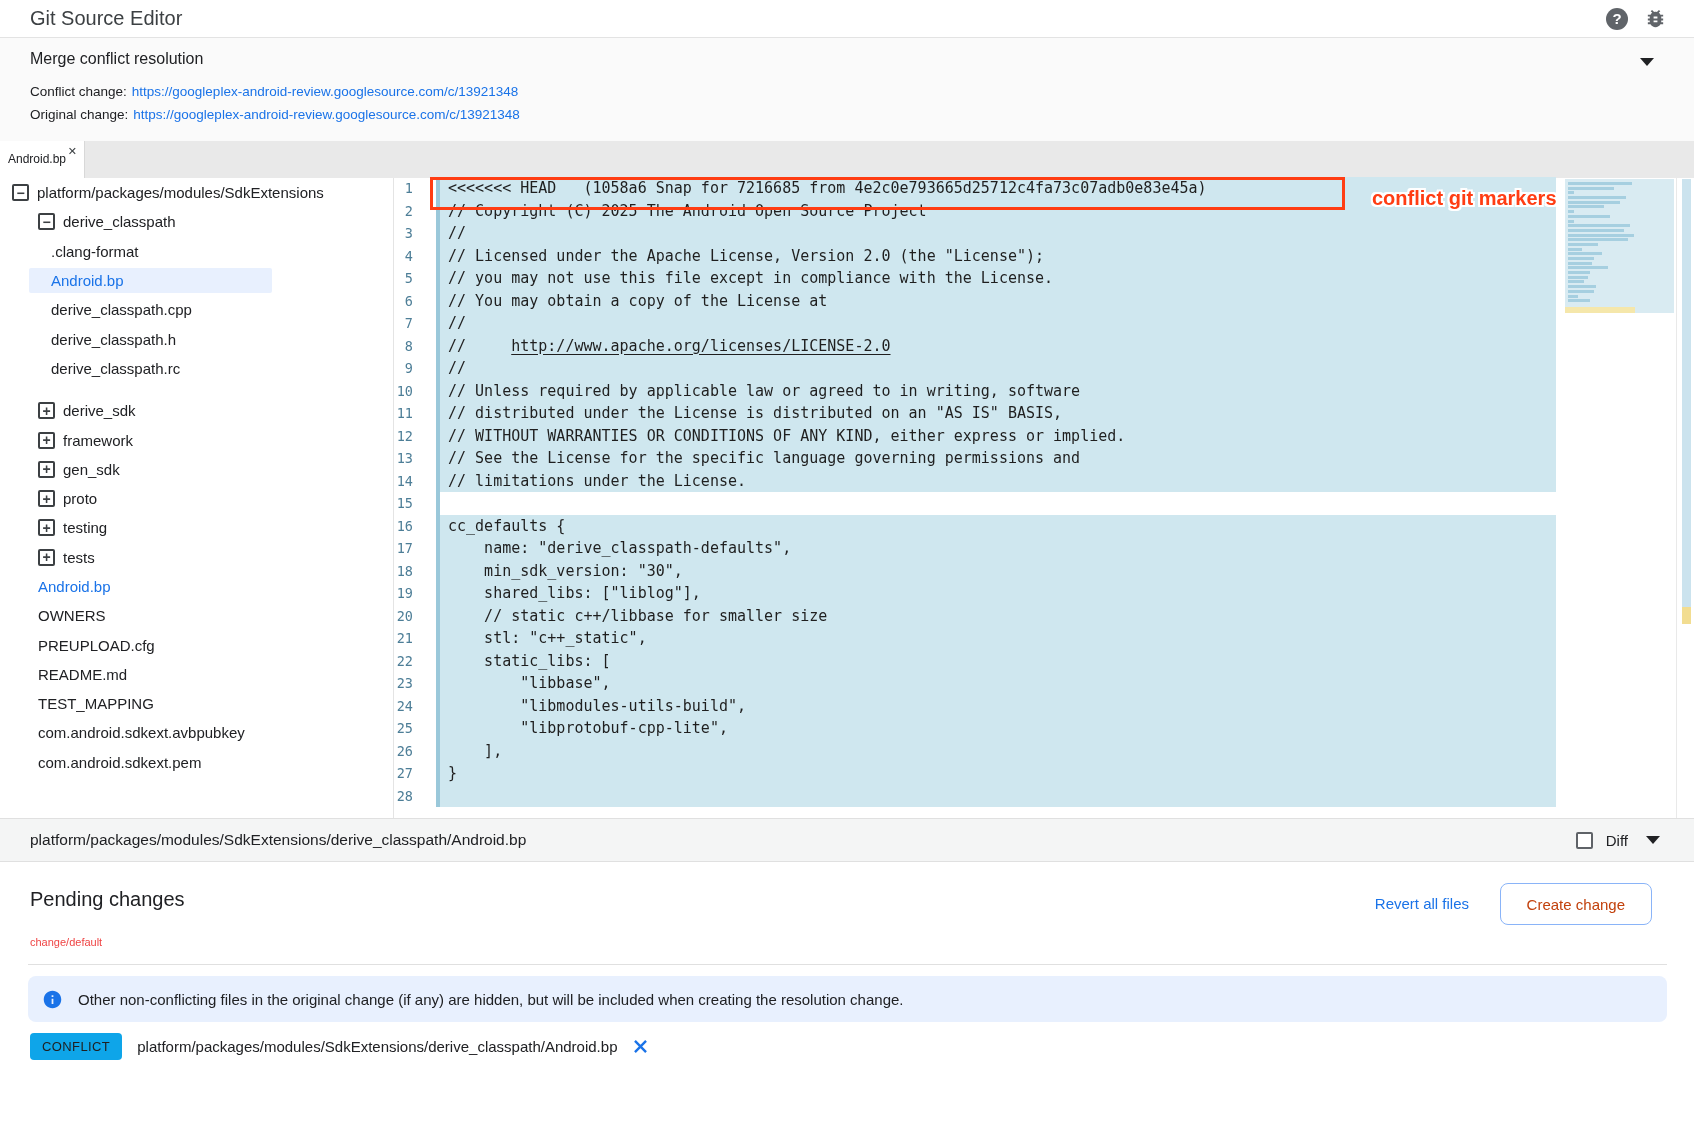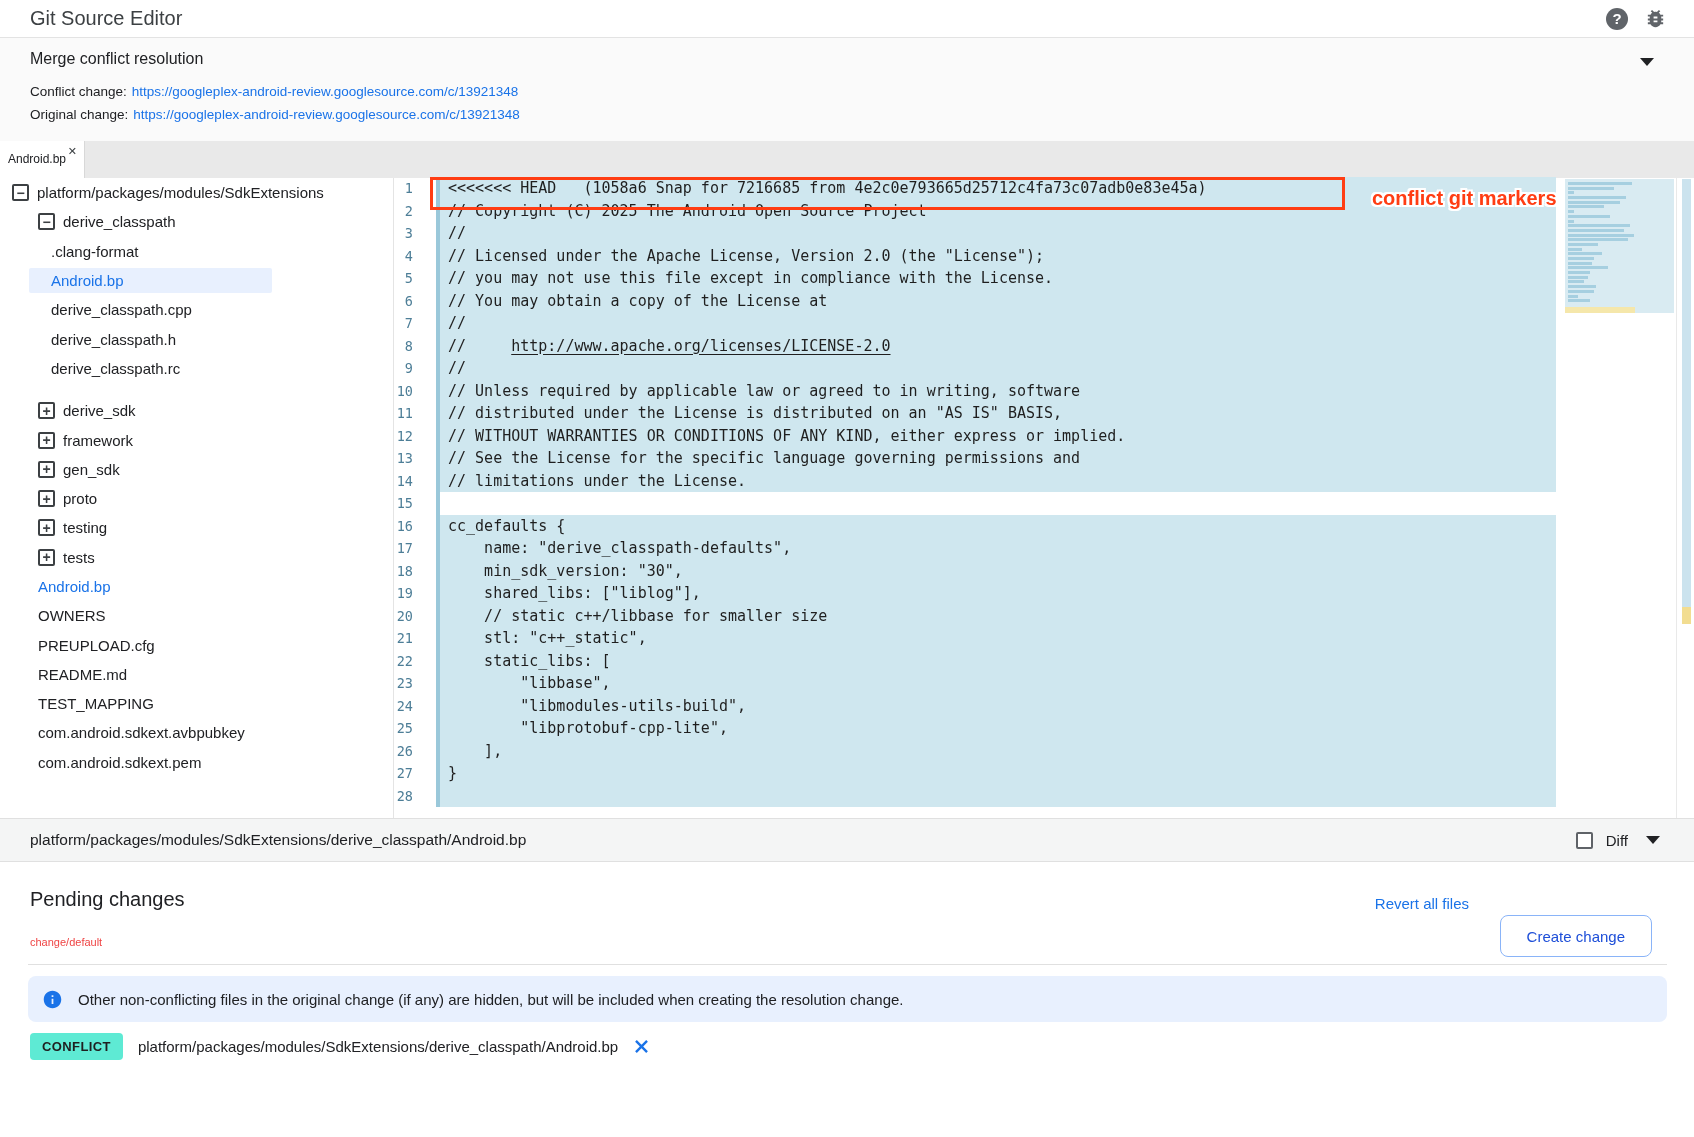--- a/index.html
+++ b/index.html
@@ -82,30 +82,30 @@
   .checkbox { width: 17px; height: 17px; border: 2px solid #5f6368; border-radius: 2px; background: #fff; cursor: pointer; }
   .difflabel { font-size: 15px; margin: 0 18px 0 13px; color: #202124; }
   .diff-caret { width: 0; height: 0; border-left: 7px solid transparent; border-right: 7px solid transparent;
                 border-top: 8px solid #202124; cursor: pointer; }
   
   .pending { position: absolute; top: 862px; left: 0; right: 0; bottom: 0; background: #fff; }
   .p-title { position: absolute; left: 30px; top: 26px; font-size: 20px; color: #202124; }
   .revert { position: absolute; right: 225px; top: 33px; font-size: 15px; font-weight: 500;
             color: #1a73e8; cursor: pointer; }
   .create { position: absolute; right: 42px; top: 21px; height: 42px; padding: 0 26px;
-            border: 1px solid #8ab4f8; border-radius: 8px; background: #fff; color: #1d4ed8;
-            font-size: 15px; font-weight: 500; font-family: "Liberation Sans", sans-serif; cursor: pointer; margin-top: 32px; }
+            border: 1px solid #8ab4f8; border-radius: 8px; background: #fff; color: #c2410c;
+            font-size: 15px; font-weight: 500; font-family: "Liberation Sans", sans-serif; cursor: pointer; }
   .p-change { position: absolute; left: 30px; top: 74px; font-size: 11px; color: #ef4444; }
   .p-div { position: absolute; left: 28px; right: 27px; top: 102px; height: 1px; background: #e0e0e0; }
   .banner { position: absolute; left: 28px; top: 114px; width: 1639px; height: 46px; border-radius: 8px;
             background: #e8f0fe; display: flex; align-items: center; }
   .banner svg { margin-left: 14px; flex: none; }
   .banner .btext { margin-left: 15px; font-size: 15px; color: #202124; }
   .conflict-row { position: absolute; left: 30px; top: 171px; display: flex; align-items: center; }
-  .badge { background: #5eead4; color: #1f1f1f; font-size: 13px; font-weight: 700; letter-spacing: 0.4px;
+  .badge { background: #0ea5e9; color: #1f1f1f; font-size: 13px; font-weight: 400; letter-spacing: 0.4px;
            padding: 6px 12px; border-radius: 4px; }
   .cpath { margin-left: 15px; font-size: 15px; color: #202124; }
   .xclose { margin-left: 14px; cursor: pointer; display: flex; }
 </style>
 </head>
 <body>
 
 <div class="page">
 
   <div class="appbar">

